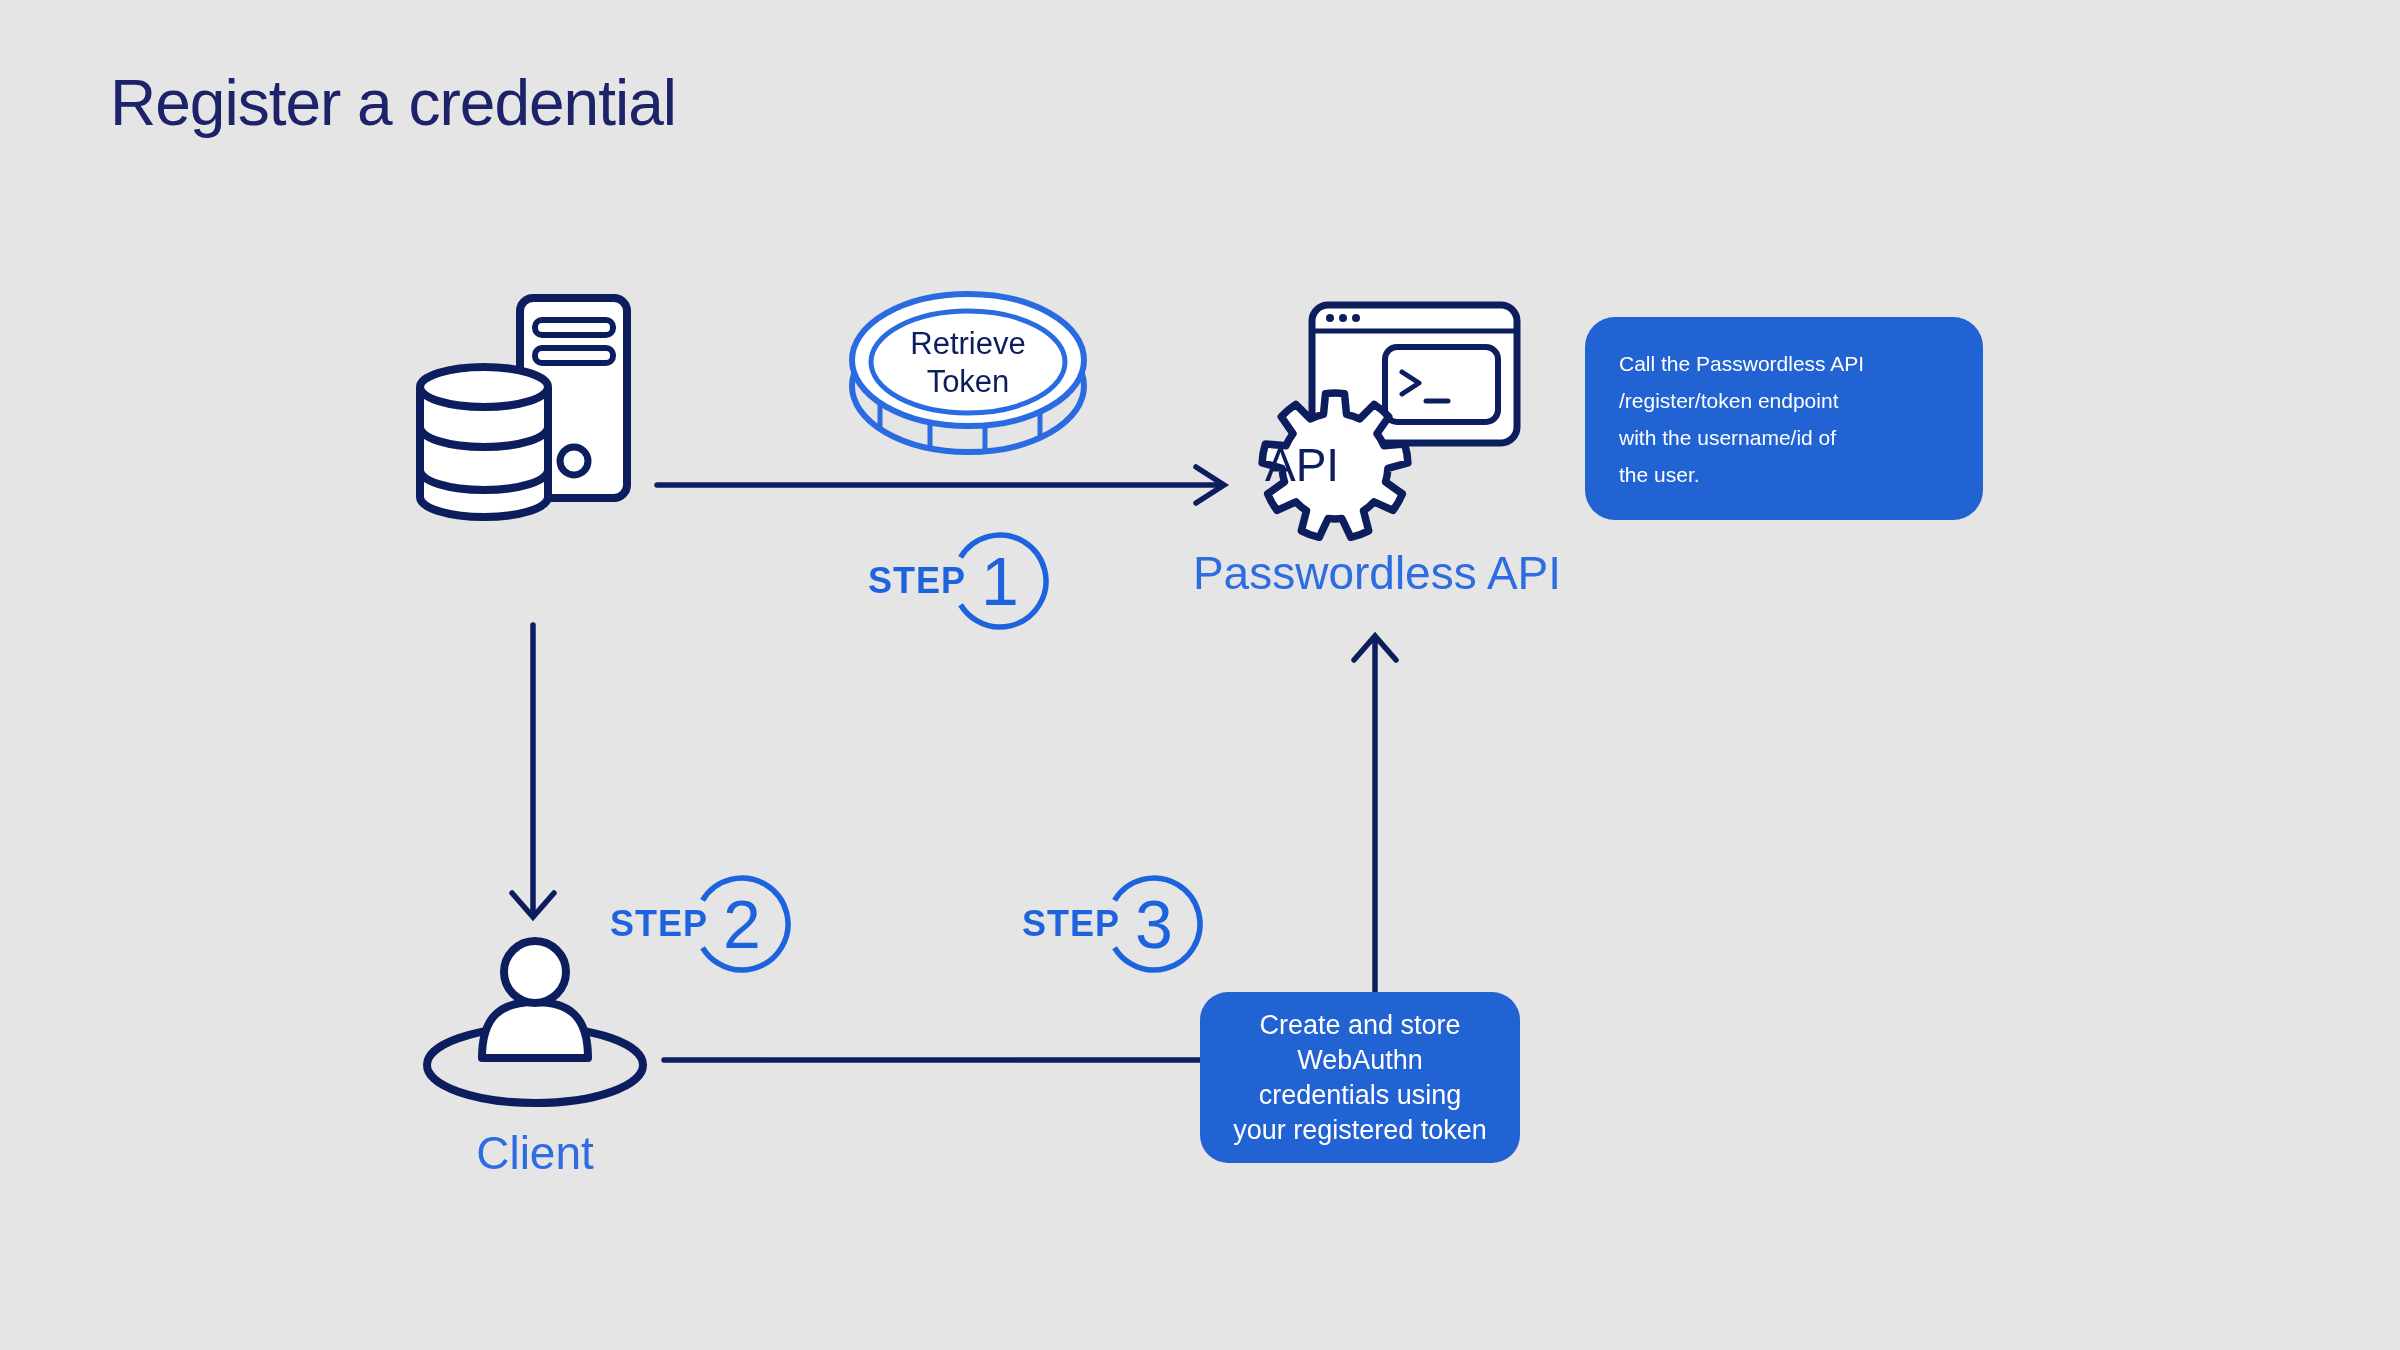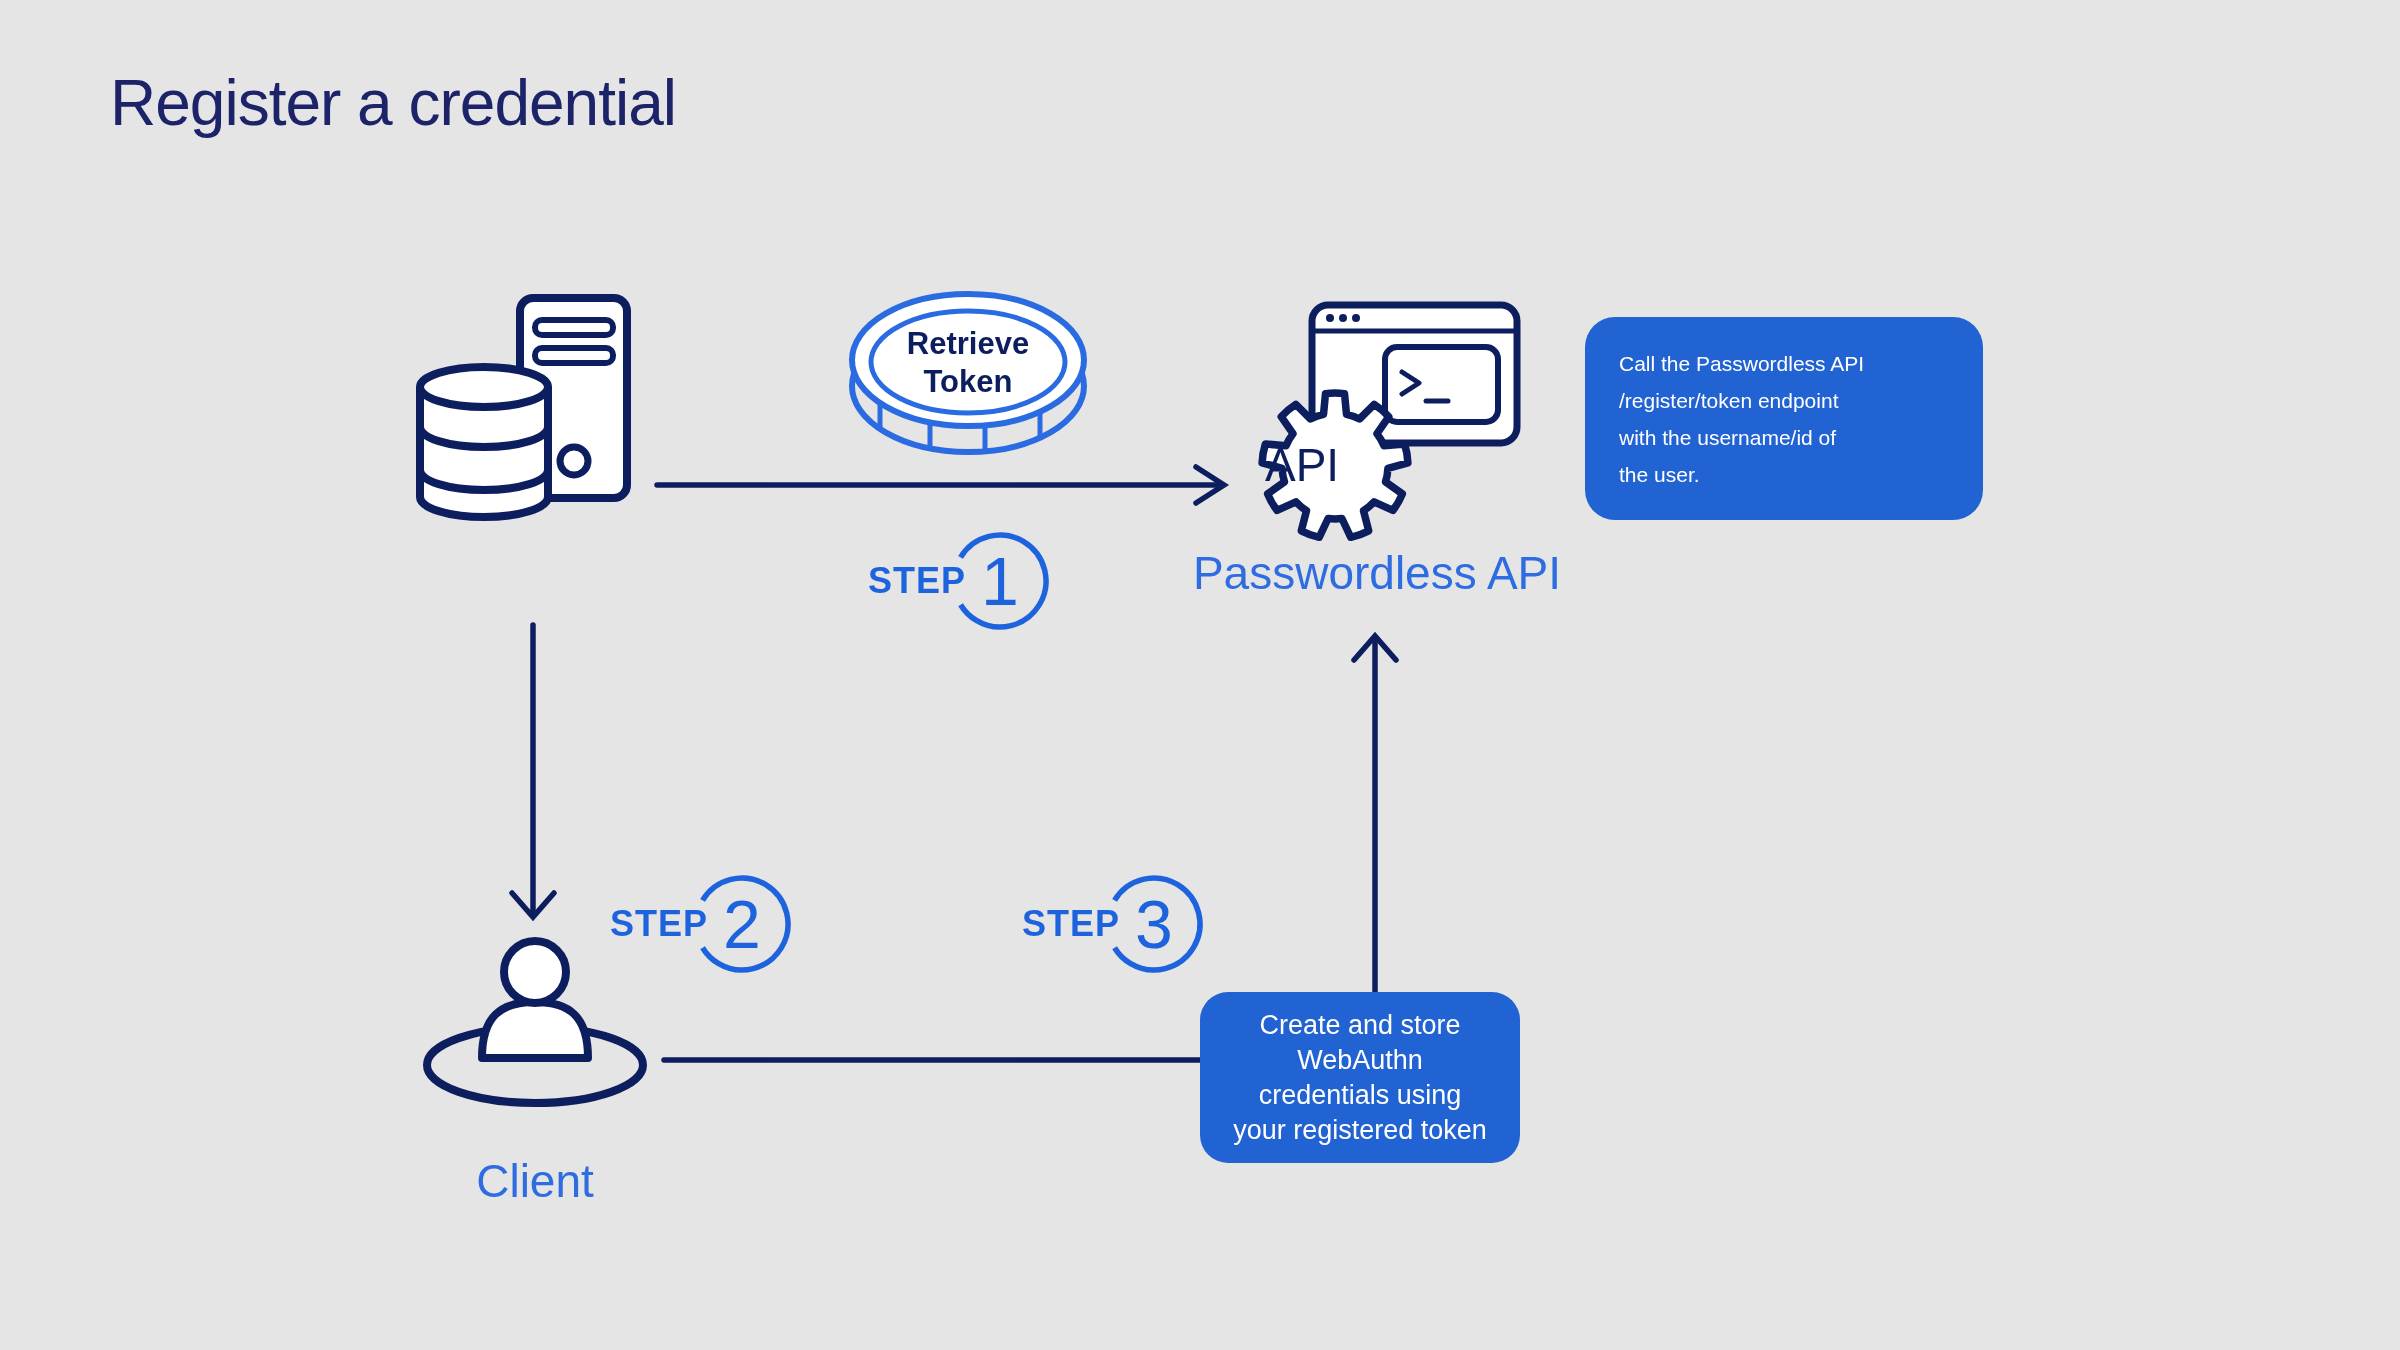--- a/index.html
+++ b/index.html
@@ -11,25 +11,25 @@
   .canvas{position:relative;width:2400px;height:1350px;background:#e5e5e5;overflow:hidden;}
   .layer{position:absolute;left:0;top:0;}
 
   .title{position:absolute;left:110px;top:66px;font-size:64px;font-weight:500;
          color:var(--title);letter-spacing:-1px;white-space:nowrap;}
 
   .node-label{position:absolute;text-align:center;font-size:46px;font-weight:500;
               color:var(--label-blue);white-space:nowrap;}
   .label-backend{left:385px;top:546px;width:300px;}
   .label-api{left:1177px;top:546px;width:400px;}
-  .label-client{left:435px;top:1126px;width:200px;margin-top:28px;}
+  .label-client{left:435px;top:1126px;width:200px;}
 
   .coin-text{position:absolute;left:848px;top:322px;width:240px;height:82px;
              display:flex;align-items:center;justify-content:center;text-align:center;
-             white-space:pre-line;font-size:31px;line-height:38px;font-weight:700;color:var(--navy);}
+             white-space:pre-line;font-size:31px;line-height:38px;font-weight:400;color:var(--navy);}
 
   .gear-text{position:absolute;left:1265px;top:438px;width:140px;text-align:left;
              font-size:46px;font-weight:400;color:var(--navy);}
 
   .bluebox{position:absolute;background:var(--box-blue);color:#fff;border-radius:28px;
            display:flex;align-items:center;justify-content:center;
            white-space:pre-line;text-align:center;}
   .box-register{left:1585px;top:317px;width:398px;height:203px;
                 justify-content:flex-start;text-align:left;padding-left:34px;
                 font-size:21px;line-height:37px;border-radius:30px;}

